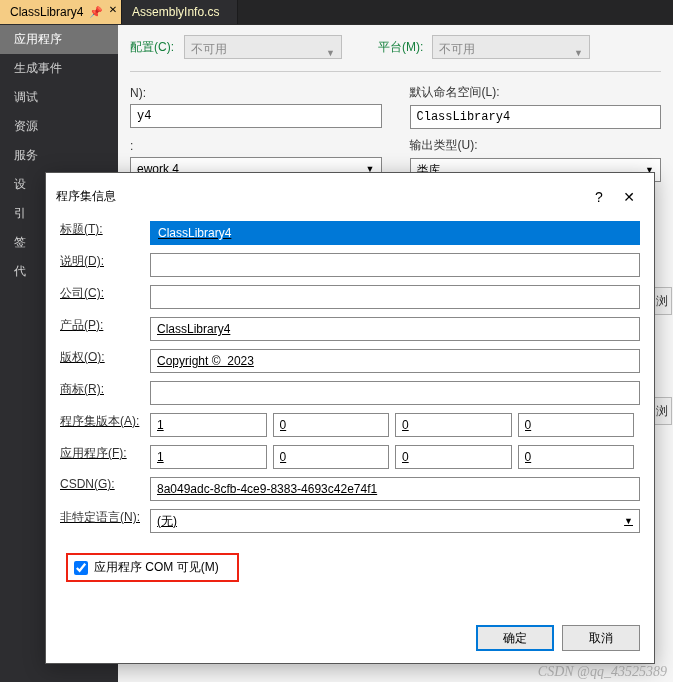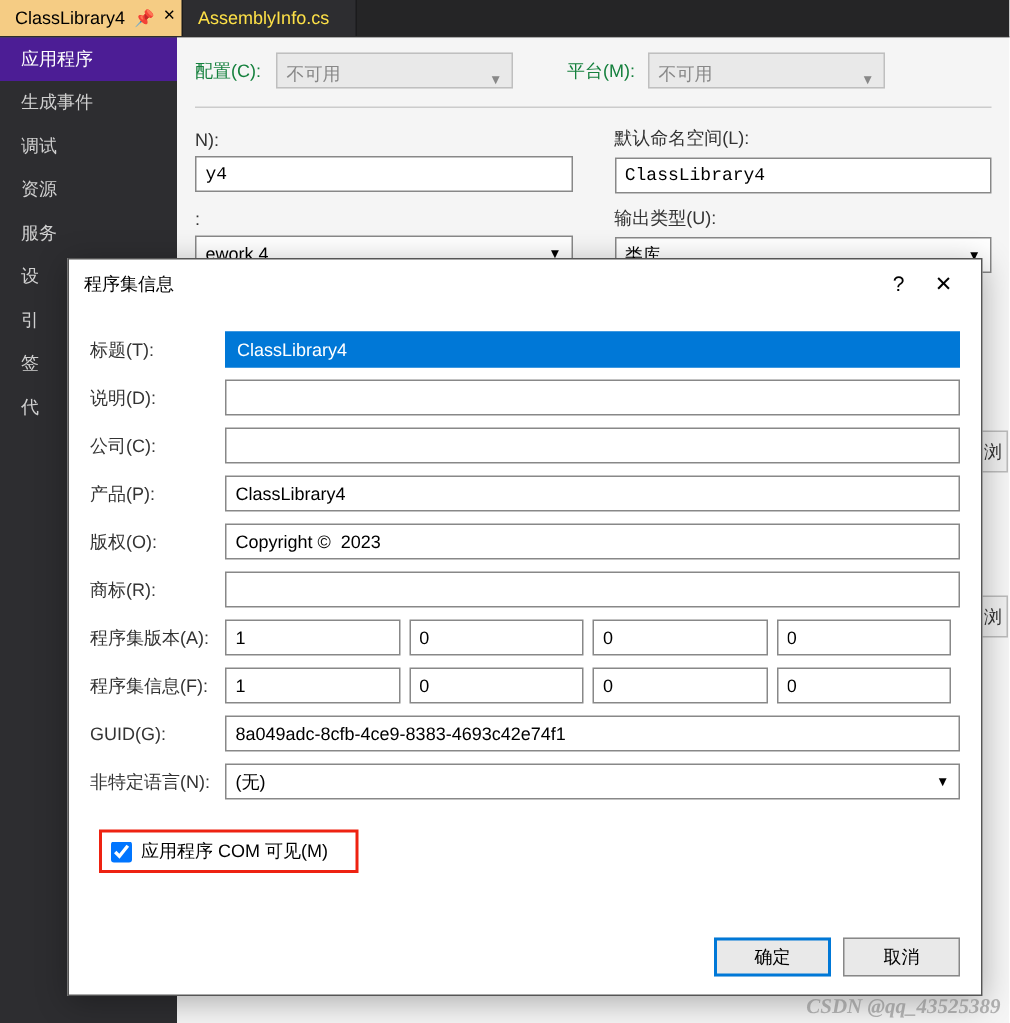--- a/index.html
+++ b/index.html
@@ -1,60 +1,60 @@
 <!DOCTYPE html>
 <html><head>
 <meta charset="utf-8">
 <style>
 * { box-sizing: border-box; margin: 0; padding: 0; font-family: "Microsoft YaHei", "Segoe UI", sans-serif; font-size: 12px; }
 body { background: #fff; width: 673px; height: 682px; overflow: hidden; position: relative; }
 
 .tabbar { background: #252526; height: 25px; display: flex; align-items: stretch; border-bottom: 1px solid #2d2d2d; }
-.tab { padding: 0 18px 0 10px; display: flex; align-items: center; color: #fde047; background: #2d2d30; position: relative; border-right: 1px solid #1b1b1c; }
+.tab { padding: 0 18px 0 10px; display: flex; align-items: center; color: #fef9c3; background: #2d2d30; position: relative; border-right: 1px solid #1b1b1c; }
 .tab.active { background: #f5cc84; color: #000; }
 .tab.active .pin { color: #000; }
 .pin { margin-left: 6px; font-size: 11px; }
 .tab .close { position: absolute; right: 4px; top: 4px; font-size: 10px; cursor: pointer; }
 
 .sidebar { position: absolute; top: 25px; left: 0; width: 118px; height: 657px; background: #2d2d30; color: #d0d0d0; }
 .sidebar-item { padding: 6px 14px; cursor: pointer; }
-.sidebar-item.active { background: #4c1d95; color: #fff; }
+.sidebar-item.active { background: #737373; color: #fff; }
 
 .mainpanel { position: absolute; top: 25px; left: 118px; right: 0; bottom: 0; background: #f5f5f5; padding: 10px 12px; }
 .row { display: flex; align-items: center; margin-bottom: 8px; gap: 8px; }
 .row label { color: #15803d; min-width: 46px; }
 .sel-dis { background: #e9e9e9; border: 1px solid #bfbfbf; color: #888; height: 24px; padding: 0 6px; display: flex; align-items: flex-end; justify-content: space-between; }
 .sel-dis .chev { font-size: 9px; color: #888; }
 .lbl { color: #333; margin-bottom: 4px; display: block; }
 .tinput { width: 100%; height: 24px; border: 1px solid #888; background: #fff; padding: 0 6px; font-family: Liberation Mono, monospace; }
 .tselect { width: 100%; height: 24px; border: 1px solid #888; background: #fff; padding: 0 6px; display: flex; align-items: center; justify-content: space-between; }
 .col { flex: 1; }
 .hr { border-top: 1px solid #ccc; margin: 12px 0; }
 
 .dialog { position: absolute; top: 172px; left: 45px; width: 610px; height: 492px; background: #fff; border: 1px solid #555; box-shadow: 0 4px 20px rgba(0,0,0,.3); }
-.dlg-title { height: 32px; display: flex; align-items: center; padding: 0 10px; }
+.dlg-title { height: 32px; display: flex; align-items: flex-end; padding: 0 10px; }
 .dlg-title .ttl { flex: 1; }
 .dlg-title .btn { width: 30px; text-align: center; font-size: 14px; cursor: pointer; }
 .dlg-body { padding: 16px 14px; }
-.frow { display: flex; align-items: center; margin-bottom: 8px; }
+.frow { display: flex; margin-bottom: 8px; text-decoration: underline; }
 .frow .flabel { width: 90px; color: #333; }
 .frow input[type=text] { flex: 1; height: 24px; border: 1px solid #888; padding: 0 6px; }
 .frow.sel .selbox { flex: 1; height: 24px; border: 1px solid #888; padding: 0 6px; display: flex; align-items: center; justify-content: space-between; }
 .frow .selbox .chev { font-size: 9px; }
 .frow.ver input { width: 44px; height: 24px; border: 1px solid #888; padding: 0 6px; margin-right: 6px; }
 .frow.highlighted input { border: 2px solid #0078d7; background: #0078d7; color: #fff; }
 .checkrow { display: flex; align-items: center; gap: 6px; padding: 6px; margin-top: 14px; }
 .redbox { border: 2px solid #e21; display: inline-flex; align-items: center; padding: 4px 18px 4px 6px; gap: 6px; }
 .checkrow input { width: 14px; height: 14px; }
 .dlg-footer { position: absolute; bottom: 12px; right: 14px; display: flex; gap: 8px; }
 .dlg-footer button { width: 78px; height: 26px; border: 1px solid #888; background: #e9e9e9; cursor: pointer; }
 .dlg-footer button.primary { border: 2px solid #0078d7; }
 
 .rtbtn { position: absolute; right: 1px; width: 20px; height: 28px; border: 1px solid #bbb; background: #efefef; display: flex; align-items: center; justify-content: center; color: #333; }
-.watermark { position: absolute; right: 6px; bottom: 2px; color: rgba(120,120,120,.55); font-style: italic; font-size: 14px; font-family: serif; font-weight: bold; }
+.watermark { position: absolute; right: 6px; bottom: 2px; color: rgba(120,120,120,.55); font-style: italic; font-size: 14px; font-family: serif; }
 </style>
 </head>
 <body>
 
 <div class="tabbar">
   <div class="tab active">
     <span>ClassLibrary4</span>
     <span class="pin">📌</span>
     <span class="close">✕</span>
   </div>
@@ -158,28 +158,28 @@
       <input type="text" value="" style="">
     </div>
     <div class="frow ver">
       <span class="flabel">程序集版本(A):</span>
       <input type="text" value="1" style="">
       <input type="text" value="0" style="">
       <input type="text" value="0" style="">
       <input type="text" value="0" style="">
     </div>
     <div class="frow ver">
-      <span class="flabel">程序集信息(F):</span>
+      <span class="flabel">应用程序(F):</span>
       <input type="text" value="1" style="">
       <input type="text" value="0" style="">
       <input type="text" value="0" style="">
       <input type="text" value="0" style="">
     </div>
     <div class="frow">
-      <span class="flabel">GUID(G):</span>
+      <span class="flabel">CSDN(G):</span>
       <input type="text" value="8a049adc-8cfb-4ce9-8383-4693c42e74f1" style="">
     </div>
     <div class="frow sel">
       <span class="flabel">非特定语言(N):</span>
       <div class="selbox">
         <span>(无)</span>
         <span class="chev">▼</span>
       </div>
     </div>
     <div class="checkrow">

